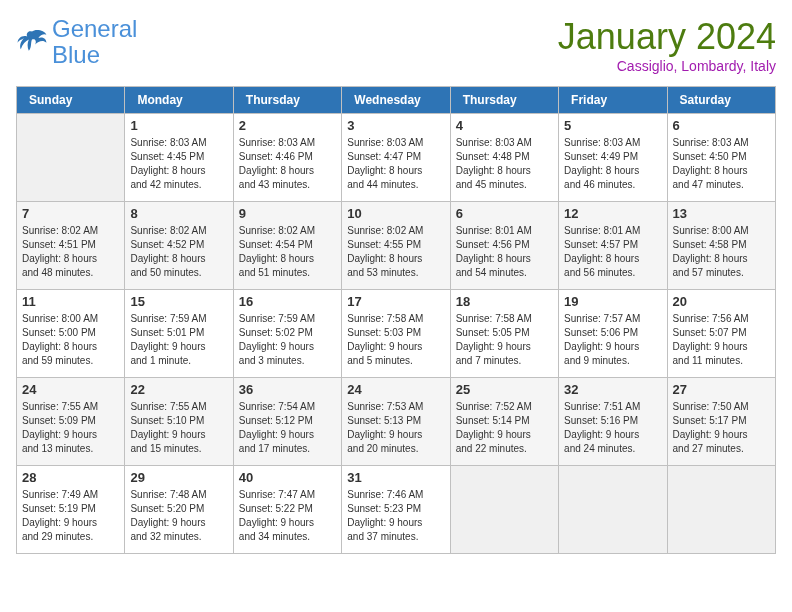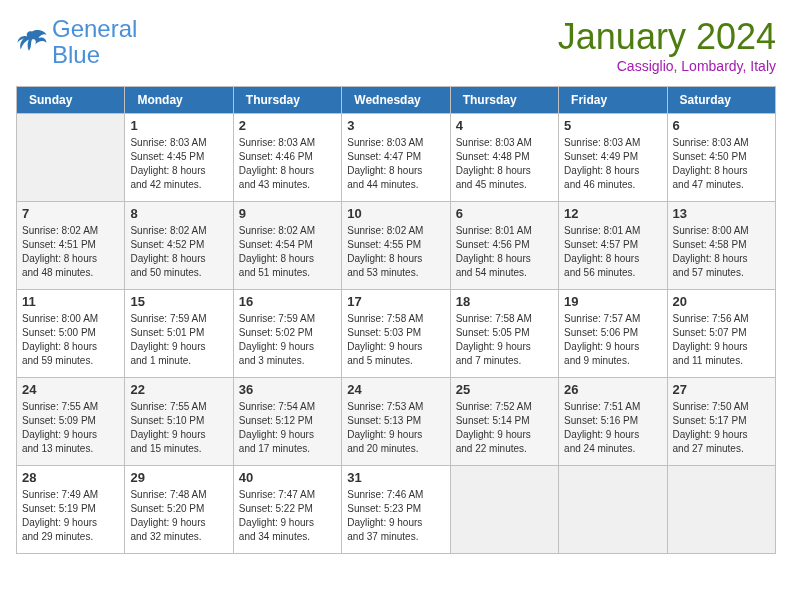--- a/index.html
+++ b/index.html
@@ -220,21 +220,21 @@
         </td>
         <td>
           <div class="day-num">24</div>
           <div class="day-detail">Sunrise: 7:53 AM<br>Sunset: 5:13 PM<br>Daylight: 9 hours<br>and 20 minutes.</div>
         </td>
         <td>
           <div class="day-num">25</div>
           <div class="day-detail">Sunrise: 7:52 AM<br>Sunset: 5:14 PM<br>Daylight: 9 hours<br>and 22 minutes.</div>
         </td>
         <td>
-          <div class="day-num">26</div>
+          <div class="day-num">32</div>
           <div class="day-detail">Sunrise: 7:51 AM<br>Sunset: 5:16 PM<br>Daylight: 9 hours<br>and 24 minutes.</div>
         </td>
         <td>
           <div class="day-num">27</div>
           <div class="day-detail">Sunrise: 7:50 AM<br>Sunset: 5:17 PM<br>Daylight: 9 hours<br>and 27 minutes.</div>
         </td>
       </tr>
       <tr>
         <td>
           <div class="day-num">28</div>

